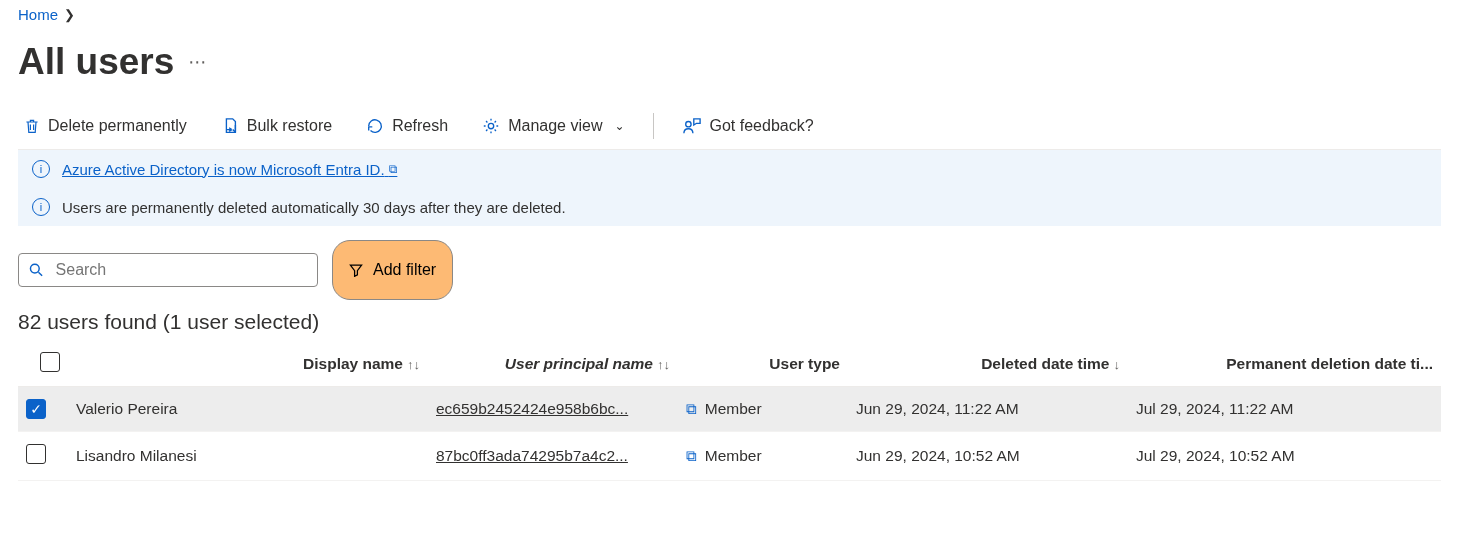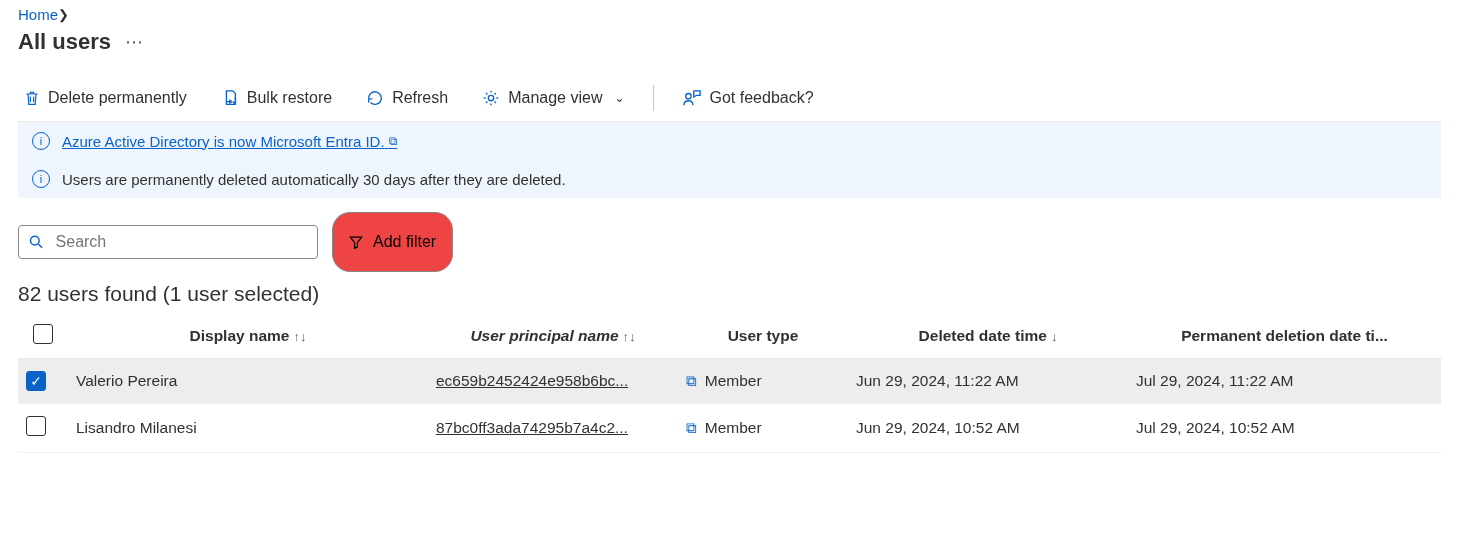--- a/index.html
+++ b/index.html
@@ -7,36 +7,37 @@
       margin: 0;
       padding: 0;
       font-family: "Segoe UI", -apple-system, BlinkMacSystemFont, sans-serif;
       color: #323130;
       background: #fff;
     }
     .page { padding: 6px 18px 12px 18px; }
     .breadcrumb {
       display: flex;
       align-items: center;
+      gap: 6px;
       font-size: 15px;
-      margin-bottom: 6px;
+      margin-bottom: 18px;
     }
     .breadcrumb a {
       color: #0b62c9;
       text-decoration: none;
     }
     .chev { color: #323130; font-size: 13px; }
     .title-row {
       display: flex;
       align-items: center;
       gap: 14px;
       margin-bottom: 22px;
     }
     .page-title {
-      font-size: 22px;
+      font-size: 37px;
       font-weight: 600;
       margin: 0;
     }
     .ellipsis { color: #605e5c; font-size: 18px; letter-spacing: 2px; }
     .toolbar {
       display: flex;
       align-items: center;
       gap: 22px;
       padding: 8px 0 10px 0;
       border-bottom: 1px solid #edebe9;
@@ -108,33 +109,33 @@
       font-size: 16px;
       width: 100%;
       color: #605e5c;
     }
     .add-filter {
       display: inline-flex;
       align-items: center;
       gap: 10px;
       border: 1px solid #8a8886;
       border-radius: 18px;
-      background: #ef4444;
+      background: #fdba74;
       padding: 20px 16px;
       font-size: 16px;
       cursor: pointer;
     }
     .count-row { font-size: 21px; padding-bottom: 8px; }
     table {
       width: 100%;
       border-collapse: collapse;
       font-size: 15.5px;
     }
     th {
-      text-align: center;
+      text-align: right;
       font-weight: 600;
       padding: 10px 8px;
       border-bottom: 1px solid #edebe9;
       white-space: nowrap;
     }
     td {
       padding: 12px 8px;
       border-bottom: 1px solid #f3f2f1;
       white-space: nowrap;
     }

